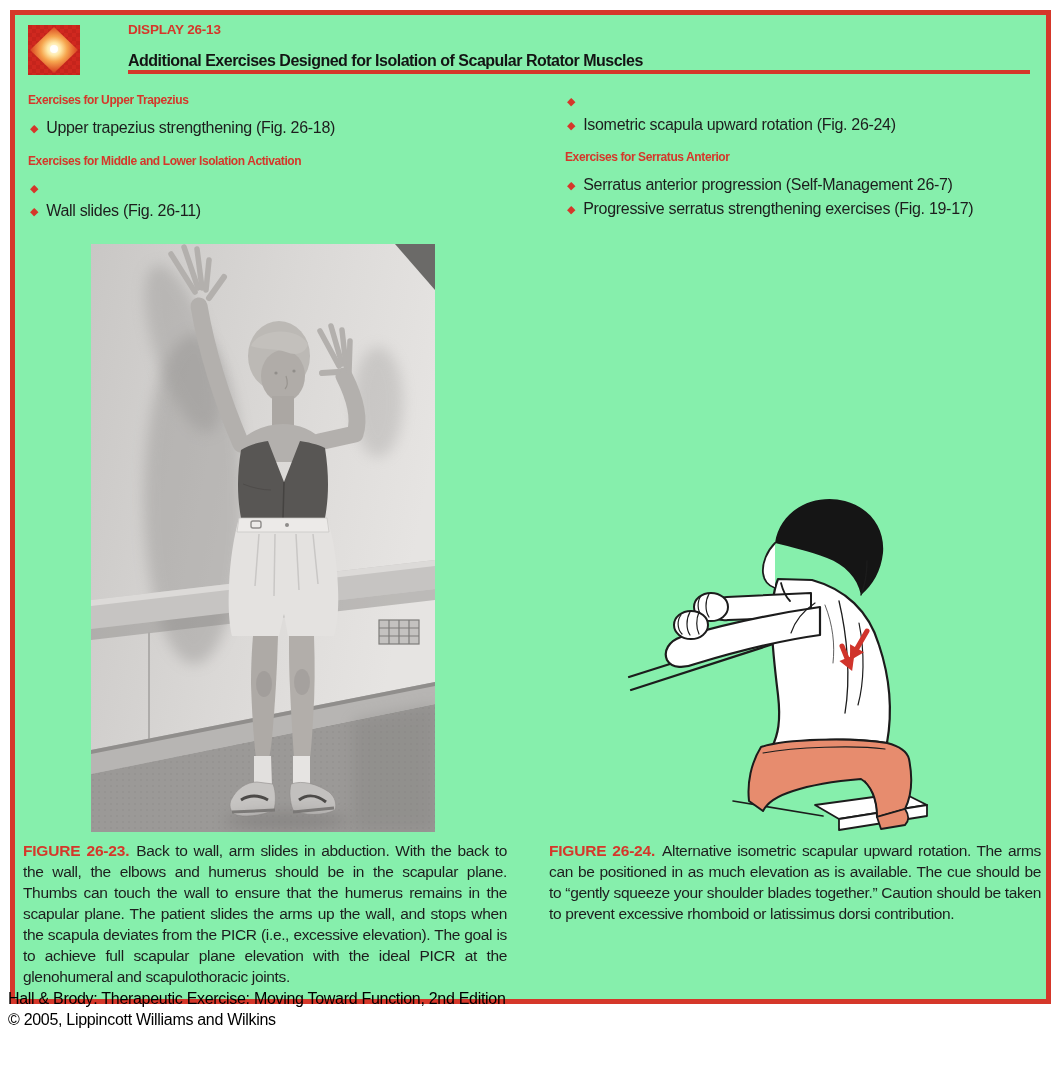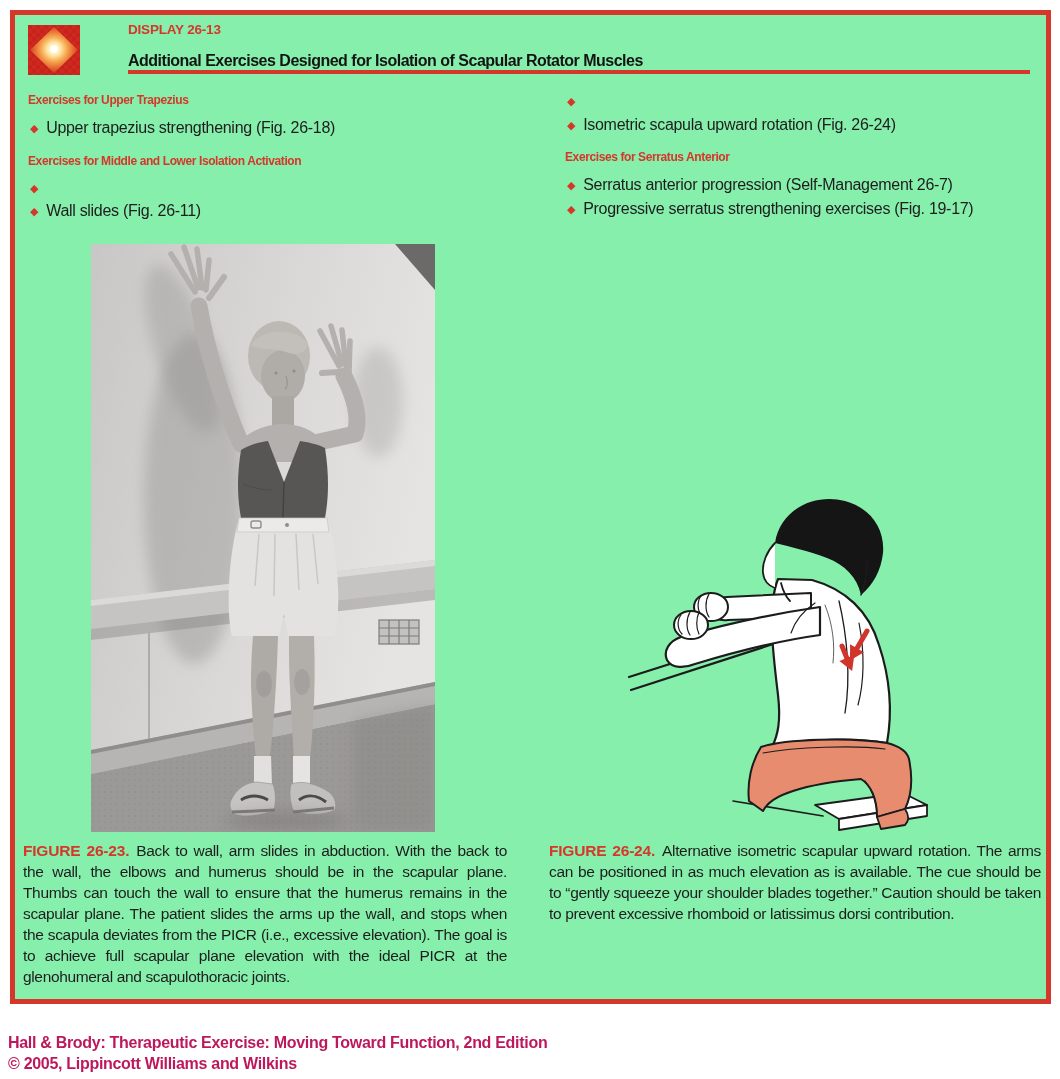--- a/index.html
+++ b/index.html
@@ -40,22 +40,22 @@
 
   .caption{
     position:absolute;top:825px;margin:0;text-align:justify;
     font-size:15.5px;line-height:21px;letter-spacing:-0.35px;color:#1d1d1d;
   }
   .caption-left{left:8px;width:484px;}
   .caption-right{left:534px;width:492px;}
   .fig-label{color:#d5372a;font-weight:bold;margin-right:7px;letter-spacing:-0.2px;}
 
   .footer{
-    position:absolute;left:8px;top:1032px;color:#be185d;
-    font-size:16px;line-height:21px;letter-spacing:-0.3px;font-weight:bold;
+    position:absolute;left:8px;top:988px;color:#000000;
+    font-size:16px;line-height:21px;letter-spacing:-0.3px;
   }
 </style>
 </head>
 <body>
 
 <div class="page">
 
   <div class="display-box">
 
     <div class="display-icon">

